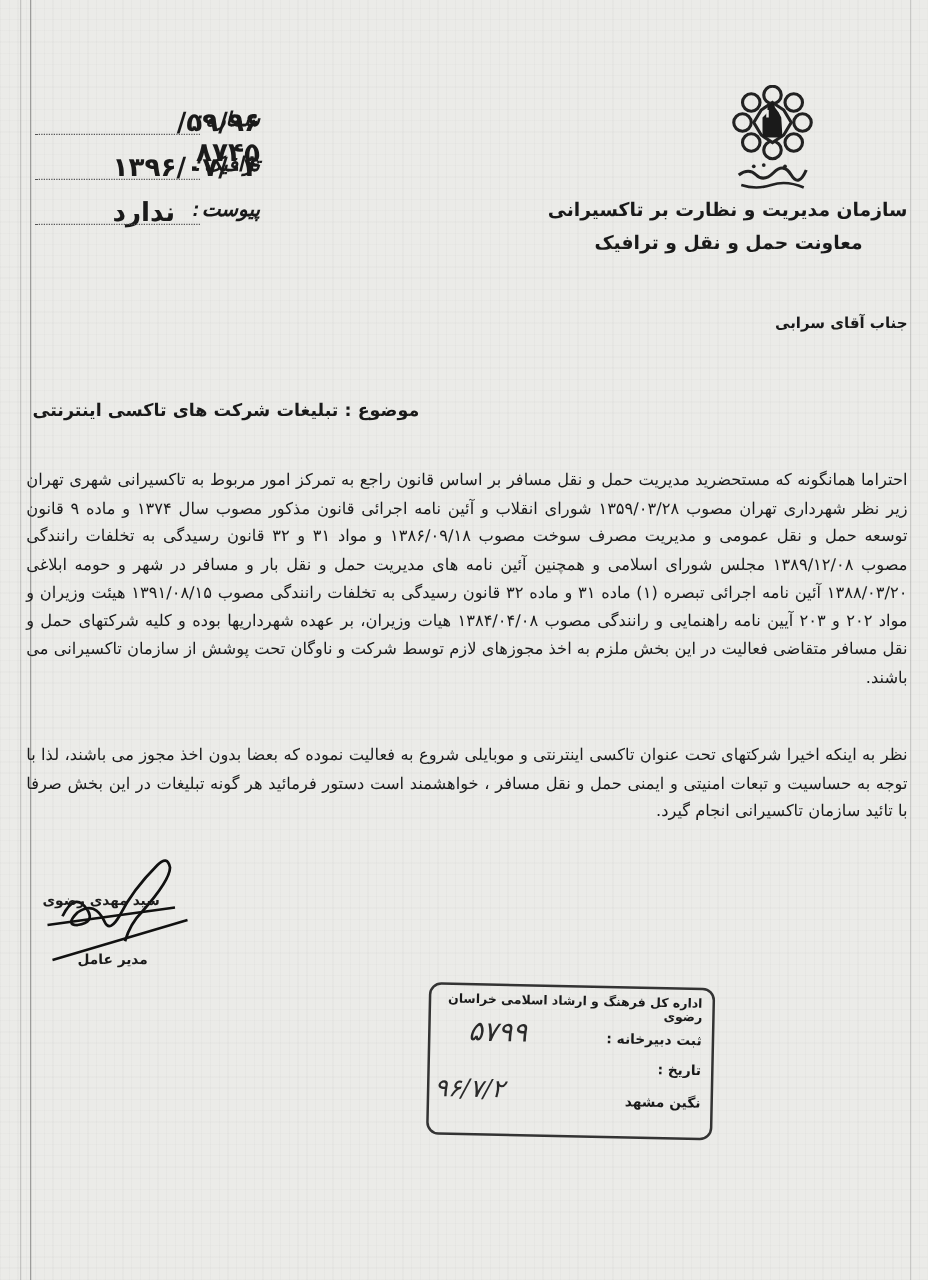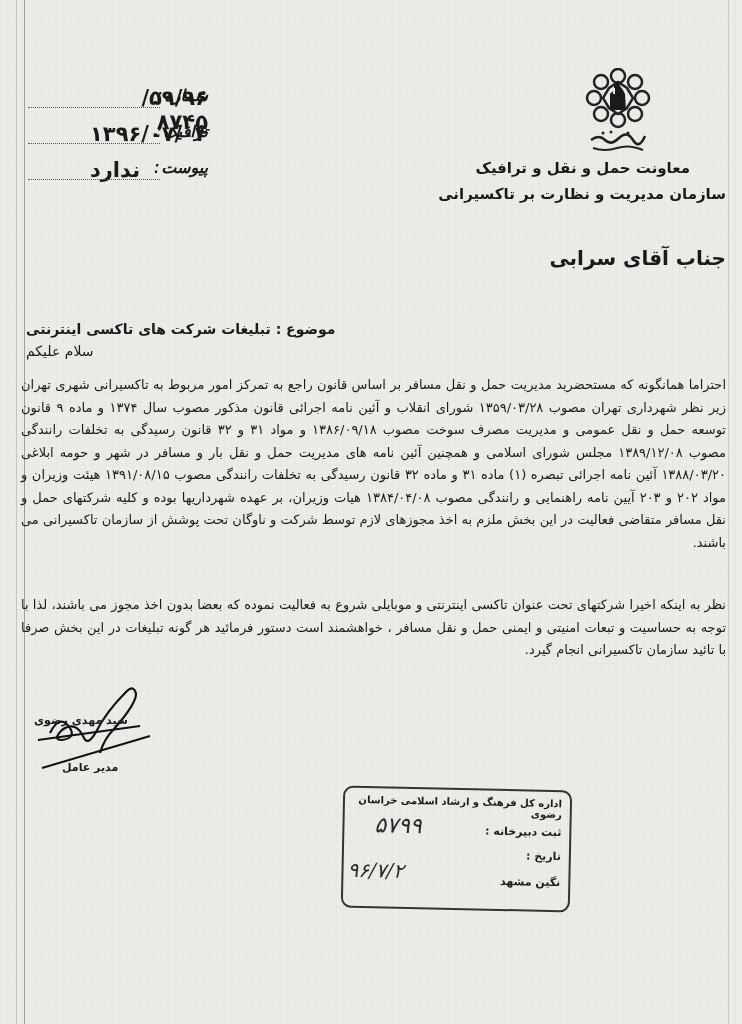--- a/index.html
+++ b/index.html
@@ -38,21 +38,21 @@
       position: absolute; left: 0; right: 48px; top: 25px;
       border-bottom: 1px dotted #555;
     }
 
     
     .logo { position: absolute; left: 583px; top: 68px; width: 70px; height: 90px; }
     .header-block { position: absolute; right: 16px; top: 155px; text-align: right; direction: rtl; }
     .header-line { font-weight: bold; font-size: 15px; line-height: 26px; }
 
     .addressee { position: absolute; right: 16px; top: 245px; width: 700px; direction: rtl; text-align: right; }
-    .addressee .l1 { font-weight: bold; font-size: 20px; line-height: 26px; padding-left: 44px; }
+    .addressee .l1 { font-weight: bold; font-size: 12px; line-height: 26px; padding-left: 44px; }
     .addressee .l2 { font-weight: bold; font-size: 16px; line-height: 26px; }
 
     .subject { position: absolute; right: 16px; top: 318px; width: 700px; direction: rtl; text-align: left; }
     .subject .s1 { font-weight: bold; font-size: 14px; line-height: 22px; }
     .subject .s2 { font-size: 14px; line-height: 22px; }
 
     .body-para {
       position: absolute; right: 16px; width: 705px;
       direction: rtl; text-align: justify; text-align-last: right;
       font-size: 13px; line-height: 22.5px; font-weight: normal;
@@ -130,31 +130,30 @@
       <rect x="30" y="20" width="2" height="6" fill="#ebebe8"></rect>
       <path d="M8 72 q8 -6 14 0 t14 -2 t14 2 t12 -4" stroke="#222" stroke-width="2.5" fill="none"></path>
       <path d="M10 80 q12 4 24 0 q12 -4 26 2" stroke="#222" stroke-width="2" fill="none"></path>
       <circle cx="20" cy="65" r="1.5" fill="#222"></circle>
         <circle cx="28" cy="64" r="1.5" fill="#222"></circle>
         <circle cx="45" cy="65" r="1.5" fill="#222"></circle>
     </svg>
   </div>
 
   <div class="header-block">
+    <div class="header-line">سازمان مدیریت و نظارت بر تاکسیرانی</div>
     <div class="header-line" style="margin-right:36px">معاونت حمل و نقل و ترافیک</div>
-    <div class="header-line">سازمان مدیریت و نظارت بر تاکسیرانی</div>
   </div>
 
   <div class="addressee">
     <div class="l1">جناب آقای سرابی</div>
   </div>
 
   <div class="subject">
     <div class="s1">موضوع : تبلیغات شرکت های تاکسی اینترنتی</div>
-    <div class="s2">سلام علیکم</div>
   </div>
 
   <div class="body-para p1">احتراما همانگونه که مستحضرید مدیریت حمل و نقل مسافر بر اساس قانون راجع به تمرکز امور مربوط به تاکسیرانی شهری تهران زیر نظر شهرداری تهران مصوب ۱۳۵۹/۰۳/۲۸ شورای انقلاب و آئین نامه اجرائی قانون مذکور مصوب سال ۱۳۷۴ و ماده ۹ قانون توسعه حمل و نقل عمومی و مدیریت مصرف سوخت مصوب ۱۳۸۶/۰۹/۱۸ و مواد ۳۱ و ۳۲ قانون رسیدگی به تخلفات رانندگی مصوب ۱۳۸۹/۱۲/۰۸ مجلس شورای اسلامی و همچنین آئین نامه های مدیریت حمل و نقل بار و مسافر در شهر و حومه ابلاغی ۱۳۸۸/۰۳/۲۰ آئین نامه اجرائی تبصره (۱) ماده ۳۱ و ماده ۳۲ قانون رسیدگی به تخلفات رانندگی مصوب ۱۳۹۱/۰۸/۱۵ هیئت وزیران و مواد ۲۰۲ و ۲۰۳ آیین نامه راهنمایی و رانندگی مصوب ۱۳۸۴/۰۴/۰۸ هیات وزیران، بر عهده شهرداریها بوده و کلیه شرکتهای حمل و نقل مسافر متقاضی فعالیت در این بخش ملزم به اخذ مجوزهای لازم توسط شرکت و ناوگان تحت پوشش از سازمان تاکسیرانی می باشند.</div>
   <div class="body-para p2">نظر به اینکه اخیرا شرکتهای تحت عنوان تاکسی اینترنتی و موبایلی شروع به فعالیت نموده که بعضا بدون اخذ مجوز می باشند، لذا با توجه به حساسیت و تبعات امنیتی و ایمنی حمل و نقل مسافر ، خواهشمند است دستور فرمائید هر گونه تبلیغات در این بخش صرفا با تائید سازمان تاکسیرانی انجام گیرد.</div>
 
   <svg class="signature" viewBox="0 0 150 110">
     <path d="M20 55 q10 -20 20 -5 q6 10 -8 12 q-10 0 0 -10 q14 -10 22 8 q4 8 12 -6 q10 -20 30 -40 q8 -8 10 2 q0 10 -22 35 q-10 10 -14 24" fill="none" stroke="#111" stroke-width="2.2"></path>
     <path d="M8 62 L110 48" stroke="#111" stroke-width="2"></path>
     <path d="M12 90 L120 58" stroke="#111" stroke-width="2"></path>
   </svg>

